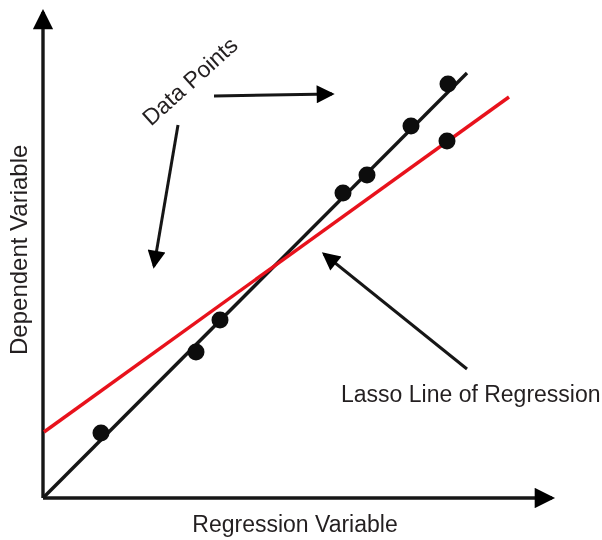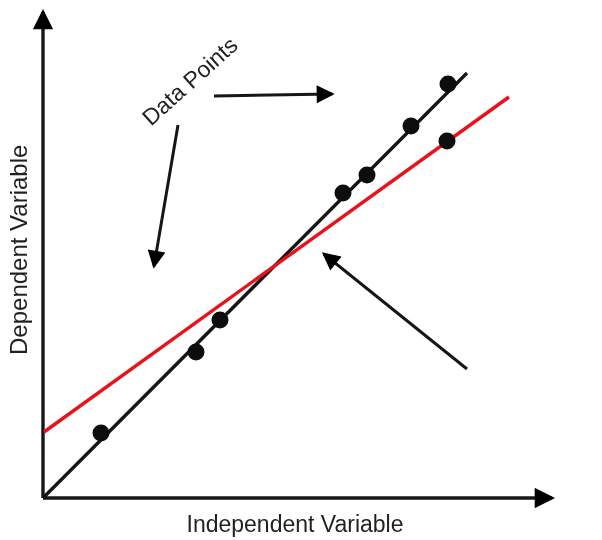--- a/index.html
+++ b/index.html
@@ -58,18 +58,19 @@
         <circle cx="448" cy="84" r="8.5" fill="#0d0d0d"></circle>
         <circle cx="447" cy="141" r="8.5" fill="#0d0d0d"></circle>
         <line x1="214" y1="96" x2="332" y2="94" stroke="#161616" stroke-width="3" marker-end="url(#arrowhead)"></line>
         <line x1="178" y1="125" x2="154" y2="266" stroke="#161616" stroke-width="3" marker-end="url(#arrowhead)"></line>
         <line x1="467" y1="369" x2="324" y2="254" stroke="#161616" stroke-width="3" marker-end="url(#arrowhead)"></line>
       </g>
   </svg>
 
   <div class="label y-label">Dependent Variable</div>
 
-  <div class="label x-label">Independent Variable</div>
+  <div class="label x-label">Regression Variable</div>
 
   <div class="label dp-label">Data Points</div>
 
+  <div class="label lasso-label">Lasso Line of Regression</div>
 
 </div>
 
 </body></html>

